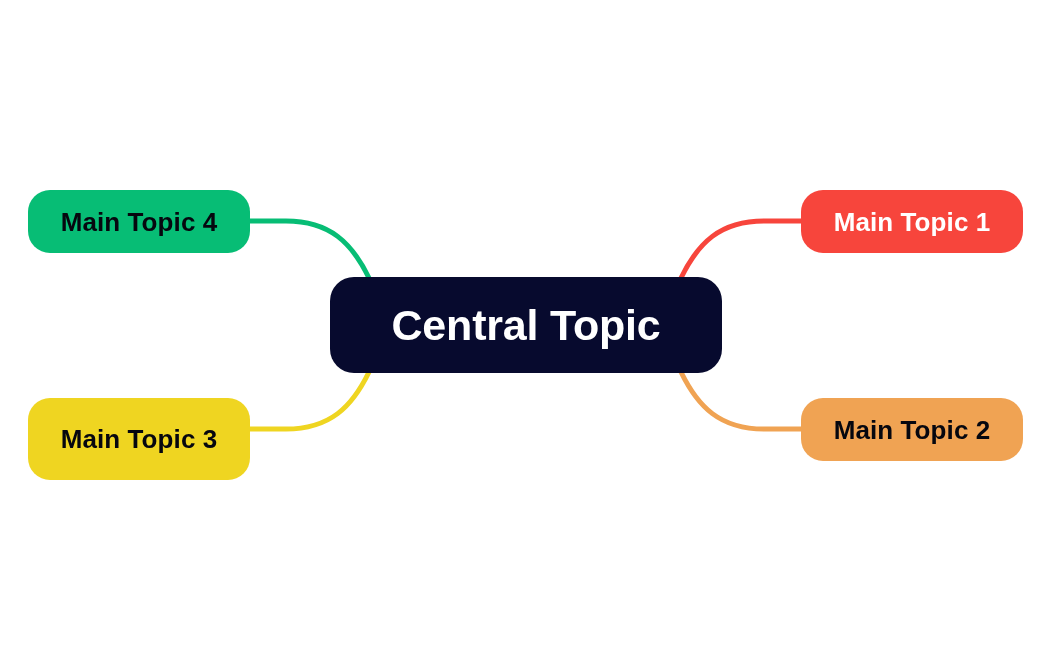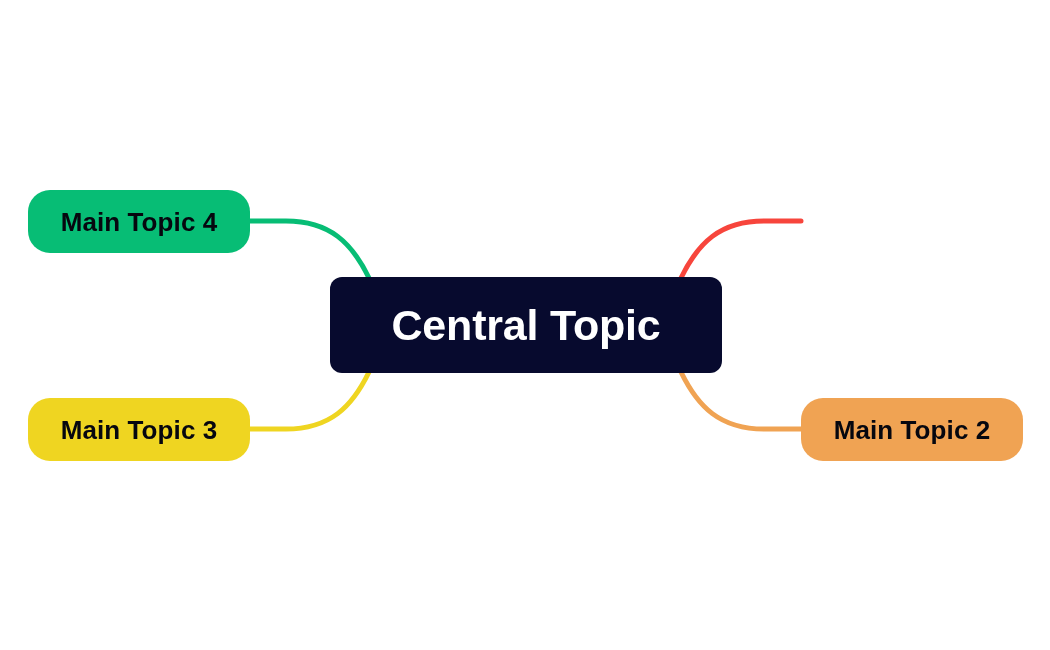--- a/index.html
+++ b/index.html
@@ -40,21 +40,21 @@
   }
   .node-label {
     display: block;
     line-height: 1;
   }
   #node-central {
     left: 330px;
     top: 277px;
     width: 392px;
     height: 96px;
-    border-radius: 12px;
+    border-radius: 24px;
     background: #070a2e;
   }
   #node-central .node-label {
     color: #ffffff;
     font-size: 43px;
     font-weight: 700;
     letter-spacing: -0.2px;
   }
   #node-topic-1 {
     left: 801px;
@@ -77,21 +77,21 @@
   }
   #node-topic-2 .node-label {
     color: #06070f;
     font-size: 26px;
     font-weight: 600;
   }
   #node-topic-3 {
     left: 28px;
     top: 398px;
     width: 222px;
-    height: 63px;
+    height: 82px;
     background: #efd521;
     justify-content: center;
   }
   #node-topic-3 .node-label {
     color: #06070f;
     font-size: 26px;
     font-weight: 600;
   }
   #node-topic-4 {
     left: 28px;
@@ -115,20 +115,23 @@
     <path d="M 249 221 L 286 221 C 330 221 352 243 369 278" stroke="#07bd75" stroke-width="5" stroke-linecap="round" fill="none"></path>
     <path d="M 249 429 L 286 429 C 330 429 352 407 369 372" stroke="#efd521" stroke-width="5" stroke-linecap="round" fill="none"></path>
     <path d="M 801 221 L 764 221 C 720 221 698 243 681 278" stroke="#f7453c" stroke-width="5" stroke-linecap="round" fill="none"></path>
     <path d="M 801 429 L 764 429 C 720 429 698 407 681 372" stroke="#f0a353" stroke-width="5" stroke-linecap="round" fill="none"></path>
   </svg>
 
   <div class="node" id="node-central">
     <span class="node-label">Central Topic</span>
   </div>
 
+  <div class="node" id="node-topic-1">
+    <span class="node-label">Main Topic 1</span>
+  </div>
 
   <div class="node" id="node-topic-2">
     <span class="node-label">Main Topic 2</span>
   </div>
 
   <div class="node" id="node-topic-3">
     <span class="node-label">Main Topic 3</span>
   </div>
 
   <div class="node" id="node-topic-4">

